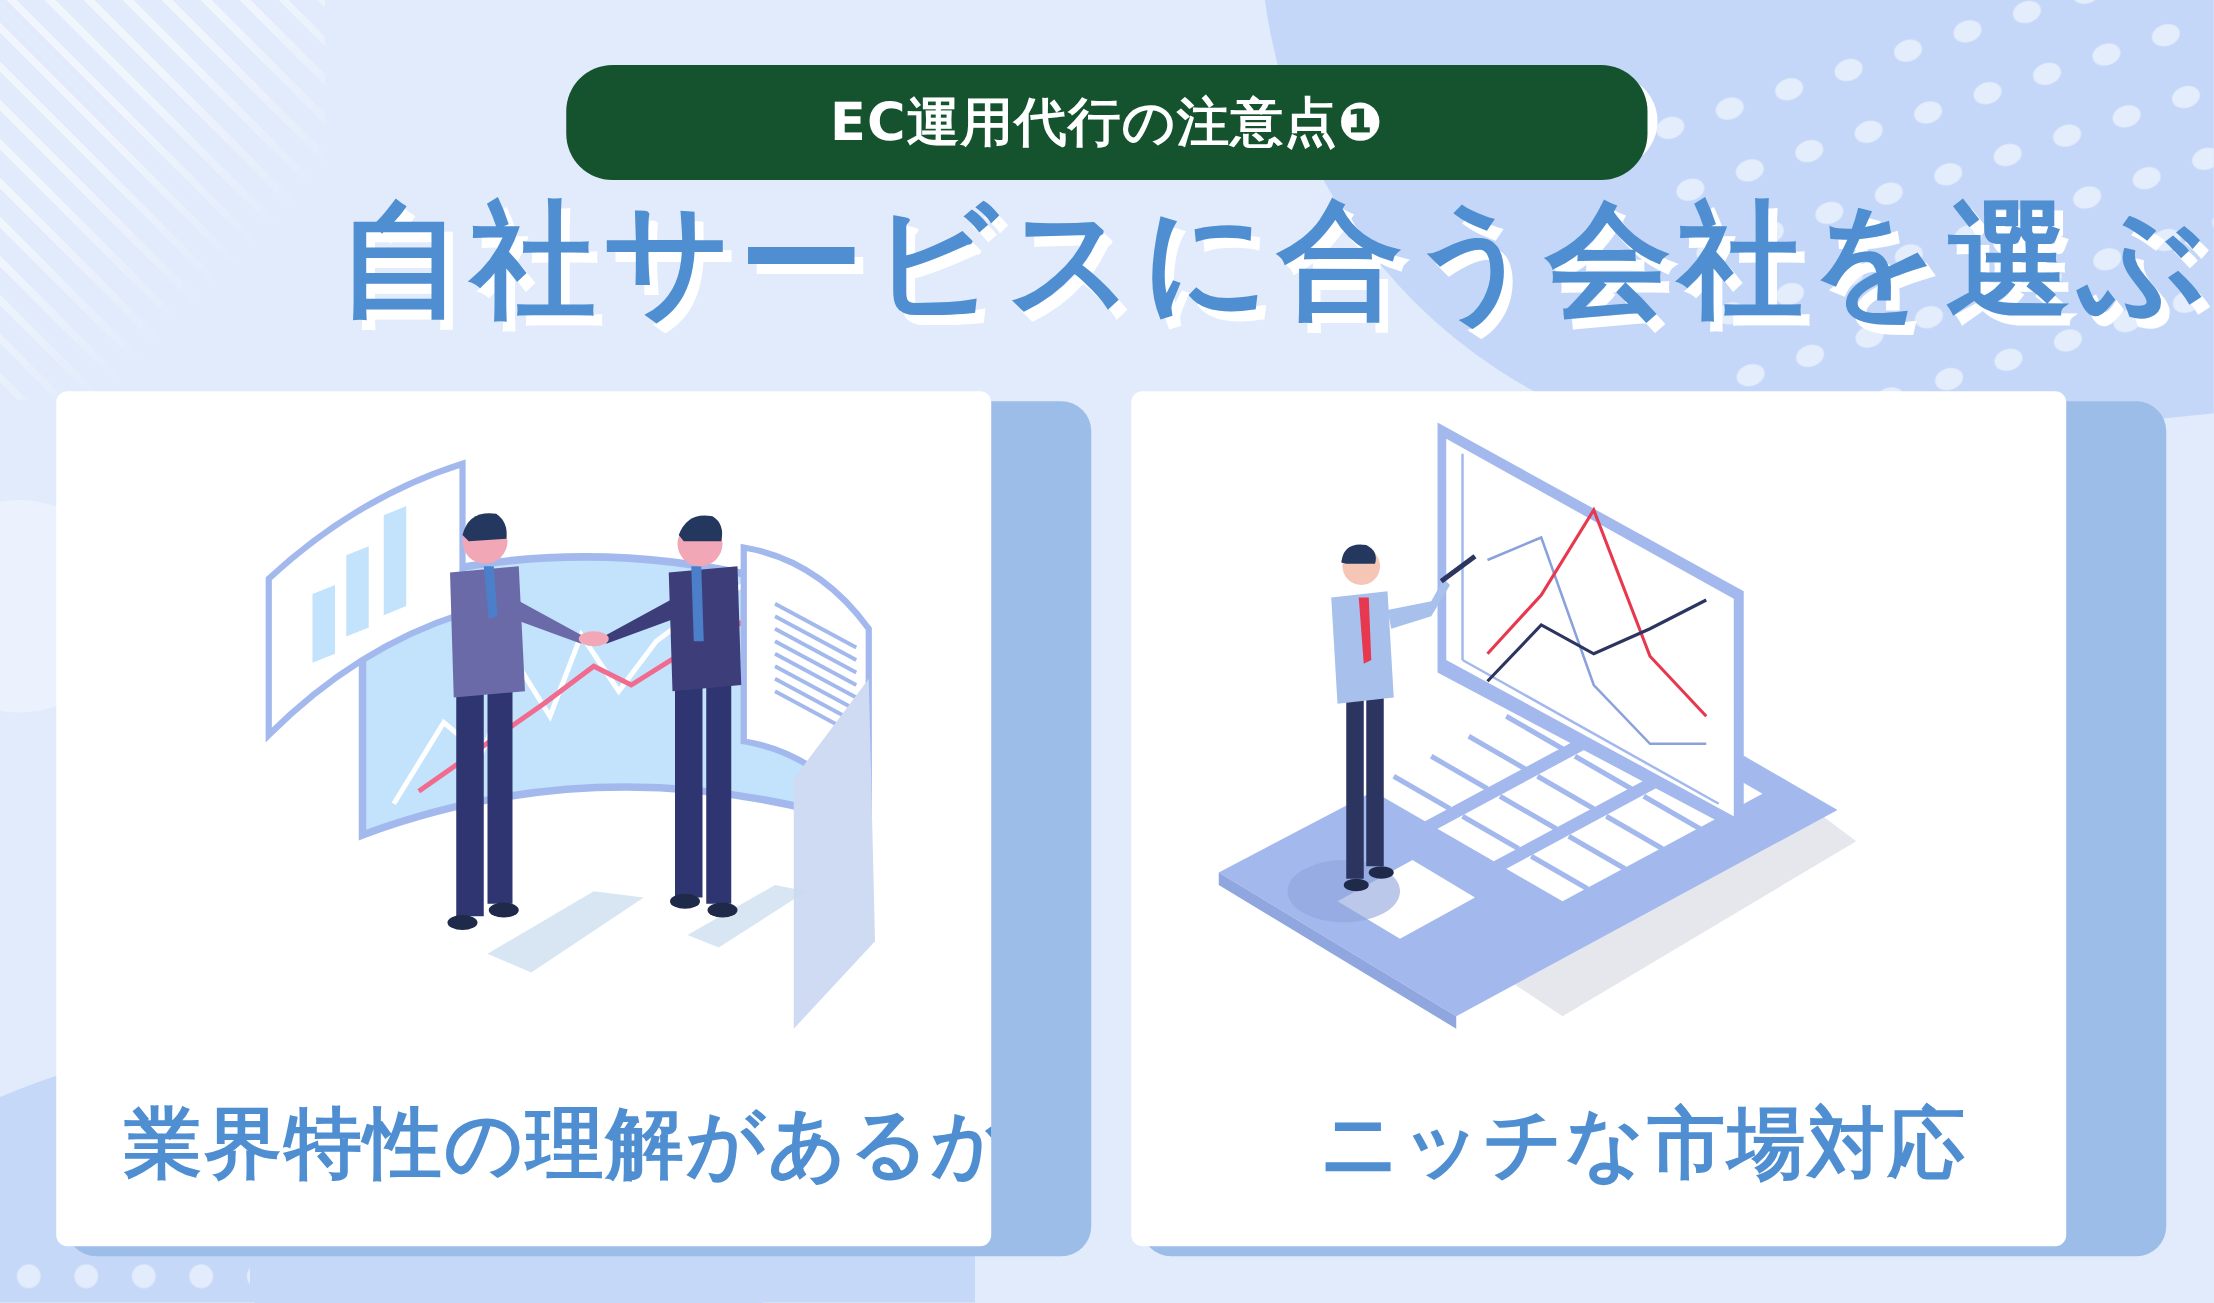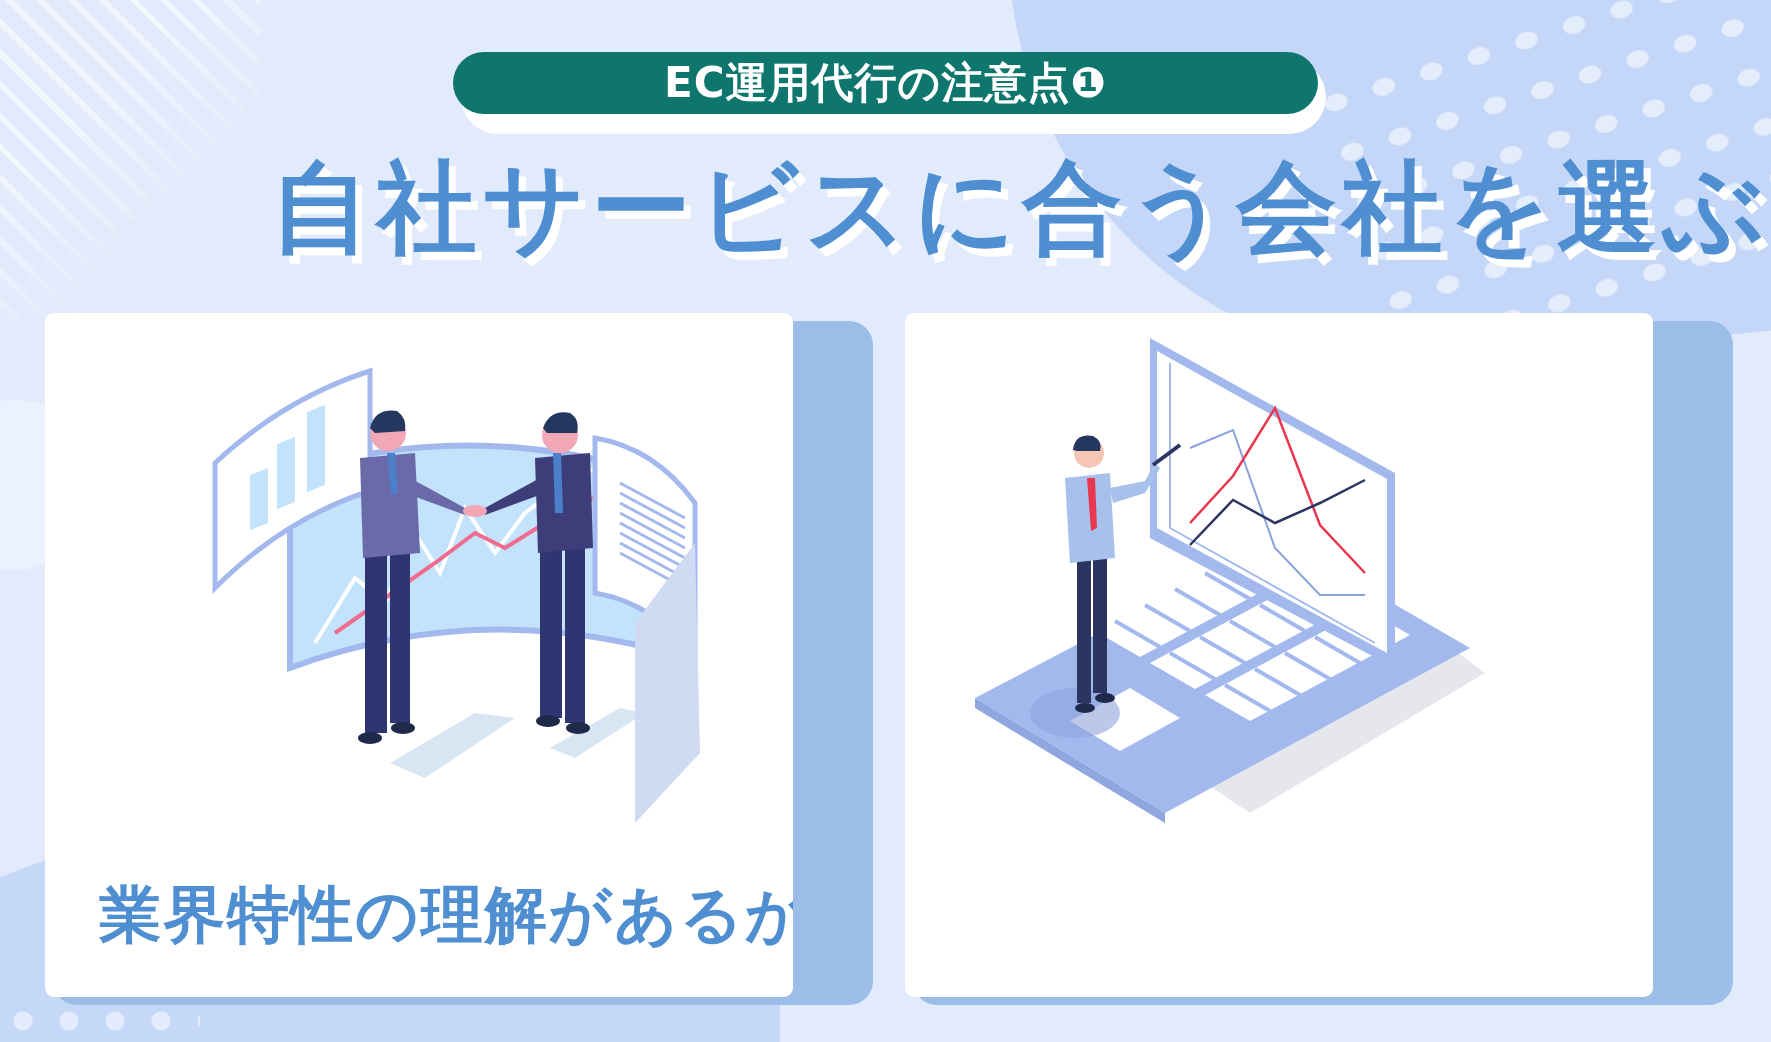--- a/index.html
+++ b/index.html
@@ -39,22 +39,22 @@
     background-image: radial-gradient(circle 10px at 50% 50%, rgba(255,255,255,0.5) 90%, transparent 100%);
     background-size: 46px 42px;
   }
 
   .pill-wrap { position: absolute; left: 453px; top: 52px; width: 865px; height: 74px; }
   .pill-shadow {
     position: absolute; left: 8px; top: 8px; width: 865px; height: 74px;
     background: #ffffff; border-radius: 37px;
   }
   .pill {
-    position: absolute; left: 0; top: 0; width: 865px; height: 62px;
-    background: #0f766e; border-radius: 37px;
+    position: absolute; left: 0; top: 0; width: 865px; height: 92px;
+    background: #14532d; border-radius: 37px;
     display: flex; align-items: center; justify-content: center;
     color: #ffffff; font-size: 42px; font-weight: bold; letter-spacing: 1px;
   }
 
   .title {
     position: absolute; left: 0; top: 148px; width: 1771px; text-align: right;
     padding-left: 10px;
     font-size: 100px; font-weight: bold; letter-spacing: 6px; color: #4f8fd1;
     text-shadow: 7px 8px 0 #ffffff;
     line-height: 120px;
@@ -206,14 +206,15 @@
         <path d="M160 165 L205 160 L210 245 L165 250 Z" fill="#a8c0ec"></path>
         <path d="M205 175 L240 168 L250 150 L255 155 L240 180 L208 190 Z" fill="#a8c0ec"></path>
         <polygon points="182,165 190,165 192,215 186,218" fill="#e8384f"></polygon>
         <line x1="248" y1="152" x2="275" y2="132" stroke="#2c3560" stroke-width="4"></line>
         <circle cx="184" cy="140" r="15" fill="#f5c6b5"></circle>
         <path d="M168 137 Q170 120 188 123 Q198 128 195 138 L172 138 Z" fill="#24375e"></path>
         <ellipse cx="180" cy="395" rx="10" ry="5" fill="#1f2a4a"></ellipse>
         <ellipse cx="200" cy="385" rx="10" ry="5" fill="#1f2a4a"></ellipse>
       </g>
     </svg>
+    <div class="card-label">ニッチな市場対応</div>
   </div>
 </div>
 
 </body></html>

